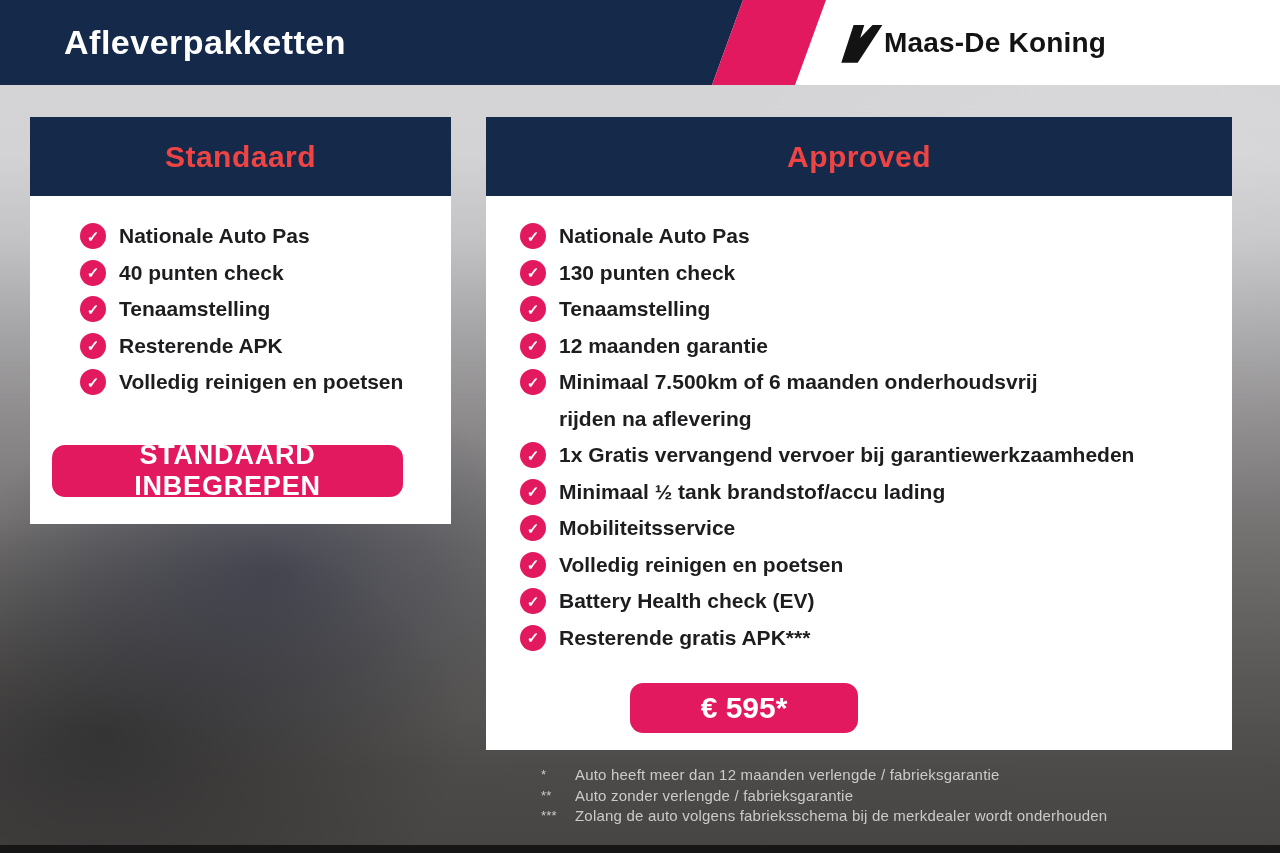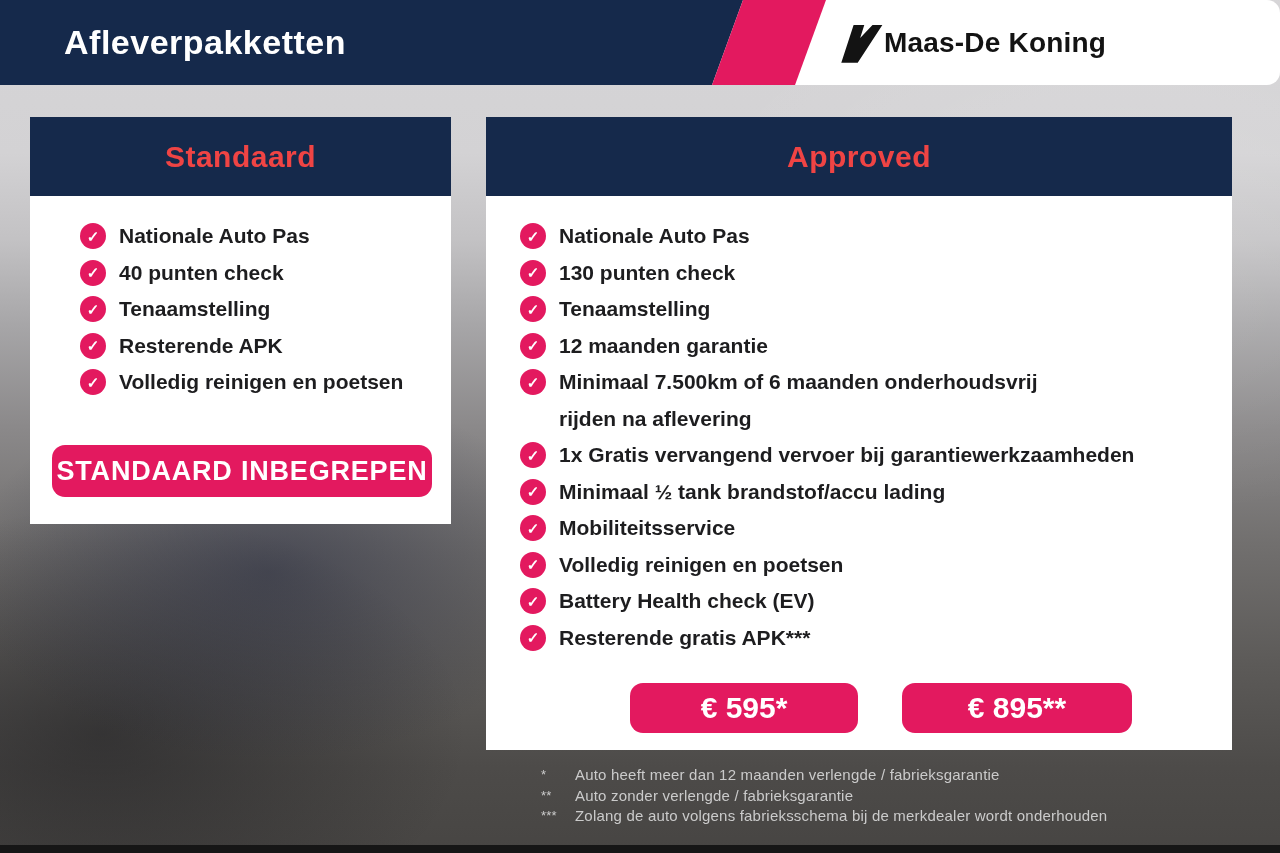--- a/index.html
+++ b/index.html
@@ -8,21 +8,21 @@
     position:relative; overflow:hidden;
     font-family:"Liberation Sans", sans-serif;
     background:
       radial-gradient(ellipse 430px 270px at 21% 67%, rgba(38,42,62,0.55), rgba(38,42,62,0) 70%),
       radial-gradient(ellipse 520px 320px at 8% 86%, rgba(24,24,27,0.5), rgba(24,24,27,0) 70%),
       radial-gradient(ellipse 650px 400px at 88% 28%, rgba(255,255,255,0.15), rgba(255,255,255,0) 70%),
       linear-gradient(180deg,#d6d5d7 0%,#d3d2d4 18%,#c3c2c4 28%,#a7a6a8 38%,#8b898a 50%,#716f6e 64%,#5c5a58 78%,#4d4b49 90%,#474543 100%);
   }
   .header {
     position:absolute; left:0; top:0; width:1280px; height:85px;
-    background:#ffffff; z-index:5;border-radius:13px;
+    background:#ffffff; z-index:5;
   }
   .header-navy {
     position:absolute; inset:0; background:#15294B;
     clip-path:polygon(0 0, 743px 0, 712px 85px, 0 85px);
   }
   .header-pink {
     position:absolute; inset:0; background:#E3195F;
     clip-path:polygon(743px 0, 826px 0, 795px 85px, 712px 85px);
   }
   .header-title {
@@ -56,21 +56,21 @@
   .item-text {
     margin-left:13px; font-size:21px; font-weight:bold; color:#1d1d1f;
     line-height:36.5px; white-space:pre-line;
   }
 
   .pill {
     position:absolute; background:#E3195F; border:none; border-radius:13px;
     color:#ffffff; font-family:"Liberation Sans", sans-serif; font-weight:bold;
     display:flex; align-items:center; justify-content:center; cursor:pointer;
   }
-  .btn-standaard { left:22px; top:328px; width:380px; height:52px; font-size:27px; letter-spacing:0.8px; }
+  .btn-standaard { left:22px; top:328px; width:351px; height:52px; font-size:27px; letter-spacing:0.8px; }
   .btn-price-1 { left:144px; top:566px; width:228px; height:50px; font-size:30px; }
   .btn-price-2 { left:416px; top:566px; width:230px; height:50px; font-size:30px; }
 
   .footnotes { position:absolute; left:541px; top:765px; z-index:3; }
   .fn-row { display:flex; line-height:20.6px; font-size:15px; color:#cbcbcb; letter-spacing:0.2px; }
   .fn-marker { width:34px; font-size:13px; }
 
   .bottom-strip { position:absolute; left:0; bottom:0; width:1280px; height:8px; background:#161616; z-index:4; }
 </style>
 </head>
@@ -164,21 +164,20 @@
     <div class="item">
       <span class="check">✓</span>
       <span class="item-text">Battery Health check (EV)</span>
     </div>
     <div class="item">
       <span class="check">✓</span>
       <span class="item-text">Resterende gratis APK***</span>
     </div>
   </div>
   <button class="pill btn-price-1">€ 595*</button>
-  <button class="pill btn-price-2">€ 895**</button>
 </div>
 
 <div class="footnotes">
   <div class="fn-row">
     <span class="fn-marker">*</span>
     <span>Auto heeft meer dan 12 maanden verlengde / fabrieksgarantie</span>
   </div>
   <div class="fn-row">
     <span class="fn-marker">**</span>
     <span>Auto zonder verlengde / fabrieksgarantie</span>

